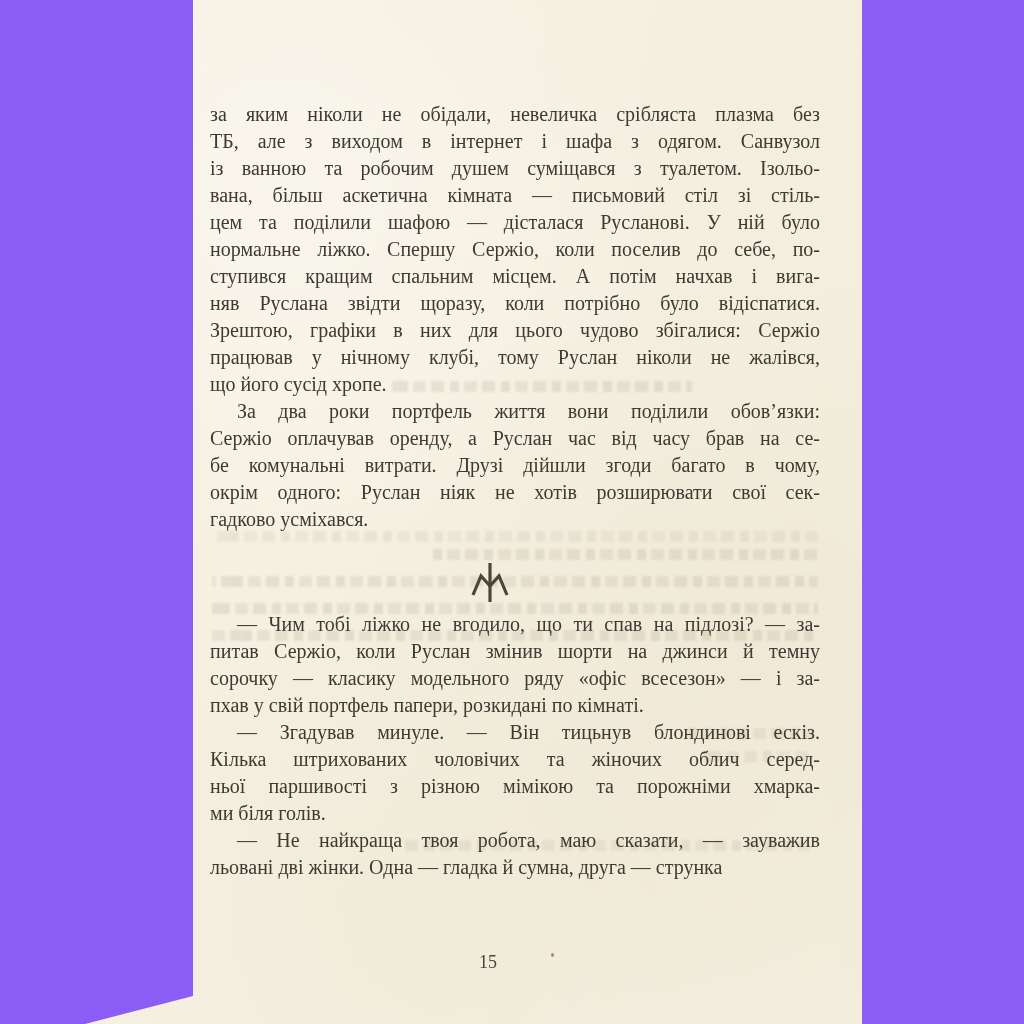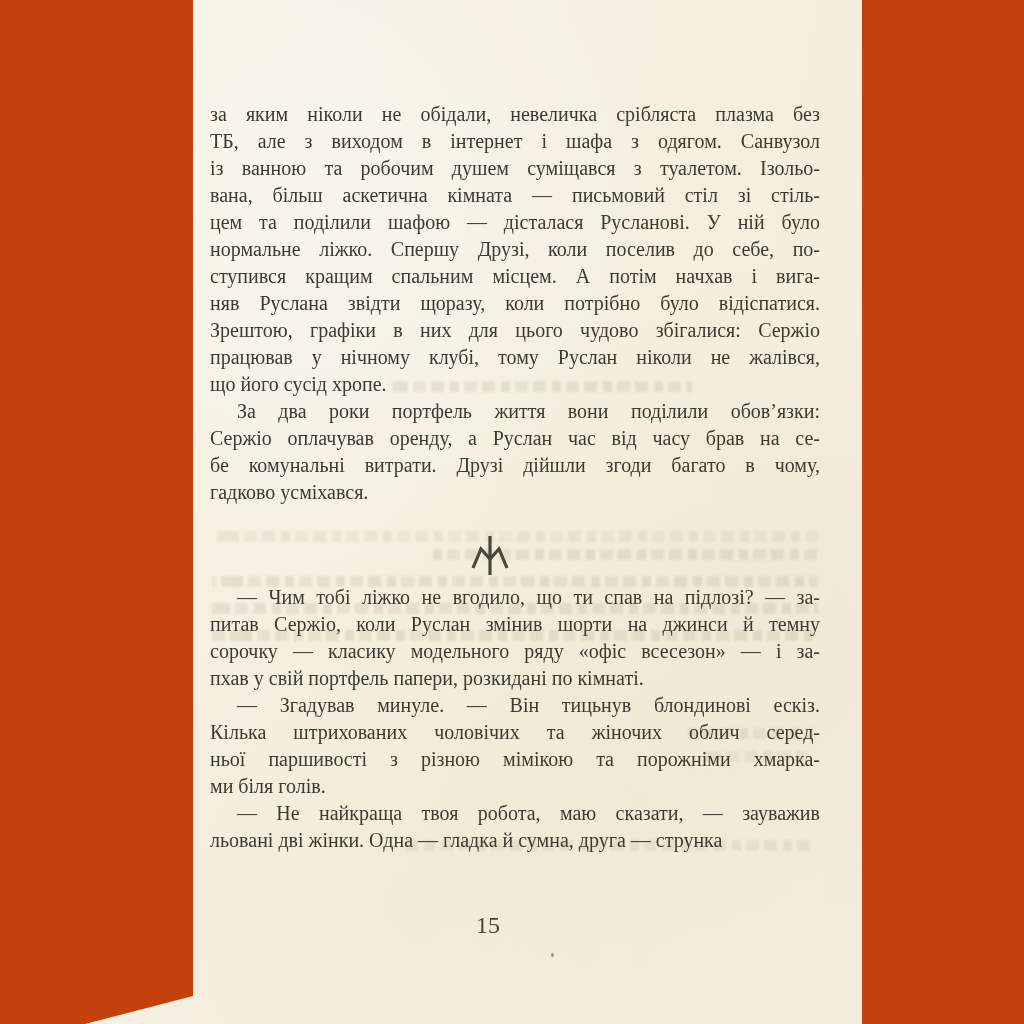--- a/index.html
+++ b/index.html
@@ -6,21 +6,21 @@
   html, body {
     margin: 0; padding: 0;
     width: 1024px; height: 1024px;
     overflow: hidden;
     background: #ffffff;
     font-family: "Liberation Serif", "DejaVu Serif", serif;
   }
   .scan {
     position: relative;
     width: 1024px; height: 1024px;
-    background: #c2410c;
+    background: #8b5cf6;
   }
   
   .page {
     position: absolute;
     left: 0; top: 0;
     width: 1024px; height: 1024px;
     background: linear-gradient(100deg, #f7f2e4 0%, #f5f0e1 45%, #f2ecdb 100%);
     clip-path: polygon(193px 0px, 862px 0px, 862px 1024px, 85px 1024px, 193px 996px);
   }
   .page::after { 
@@ -57,25 +57,25 @@
     align-items: flex-start;
     justify-content: center;
   }
   .separator svg {
     margin-top: 26px;
     transform: translateX(-25px);
     display: block;
   }
   .page-number {
     position: absolute;
-    left: 210px; top: 912px;
+    left: 210px; top: 952px;
     width: 610px;
     text-align: center;
     transform: translateX(-27px);
-    font-size: 24px;
+    font-size: 18px;
     color: #49443a;
     z-index: 3;
   }
   
   .ghost {
     position: absolute;
     height: 11px;
     z-index: 1;
     opacity: 0.45;
     filter: blur(1.3px);
@@ -121,31 +121,32 @@
     <div class="ghost g8"></div>
     <div class="ghost g9"></div>
 
     <div class="text-block">
       <div class="para">
           <div class="tline">за яким ніколи не обідали, невеличка срібляста плазма без</div>
           <div class="tline">ТБ, але з виходом в інтернет і шафа з одягом. Санвузол</div>
           <div class="tline">із ванною та робочим душем суміщався з туалетом. Ізольо-</div>
           <div class="tline">вана, більш аскетична кімната — письмовий стіл зі стіль-</div>
           <div class="tline">цем та поділили шафою — дісталася Русланові. У ній було</div>
-          <div class="tline">нормальне ліжко. Спершу Друзі, коли поселив до себе, по-</div>
+          <div class="tline">нормальне ліжко. Спершу Сержіо, коли поселив до себе, по-</div>
           <div class="tline">ступився кращим спальним місцем. А потім начхав і вига-</div>
           <div class="tline">няв Руслана звідти щоразу, коли потрібно було відіспатися.</div>
           <div class="tline">Зрештою, графіки в них для цього чудово збігалися: Сержіо</div>
           <div class="tline">працював у нічному клубі, тому Руслан ніколи не жалівся,</div>
           <div class="tline tlast">що його сусід хропе.</div>
         </div>
       <div class="para indent">
           <div class="tline">За два роки портфель життя вони поділили обов’язки:</div>
           <div class="tline">Сержіо оплачував оренду, а Руслан час від часу брав на се-</div>
           <div class="tline">бе комунальні витрати. Друзі дійшли згоди багато в чому,</div>
+          <div class="tline">окрім одного: Руслан ніяк не хотів розширювати свої сек-</div>
           <div class="tline tlast">гадково усміхався.</div>
         </div>
 
       <div class="separator">
         <svg width="46" height="46" viewBox="0 0 46 46" fill="none" stroke="#4a463c" stroke-width="3.2" stroke-linecap="butt" stroke-linejoin="miter">
           <path d="M23 4 L23 43"></path>
           <path d="M6 36 L14 17 L23 27"></path>
           <path d="M23 27 L32 17 L40 36"></path>
         </svg>
       </div>

